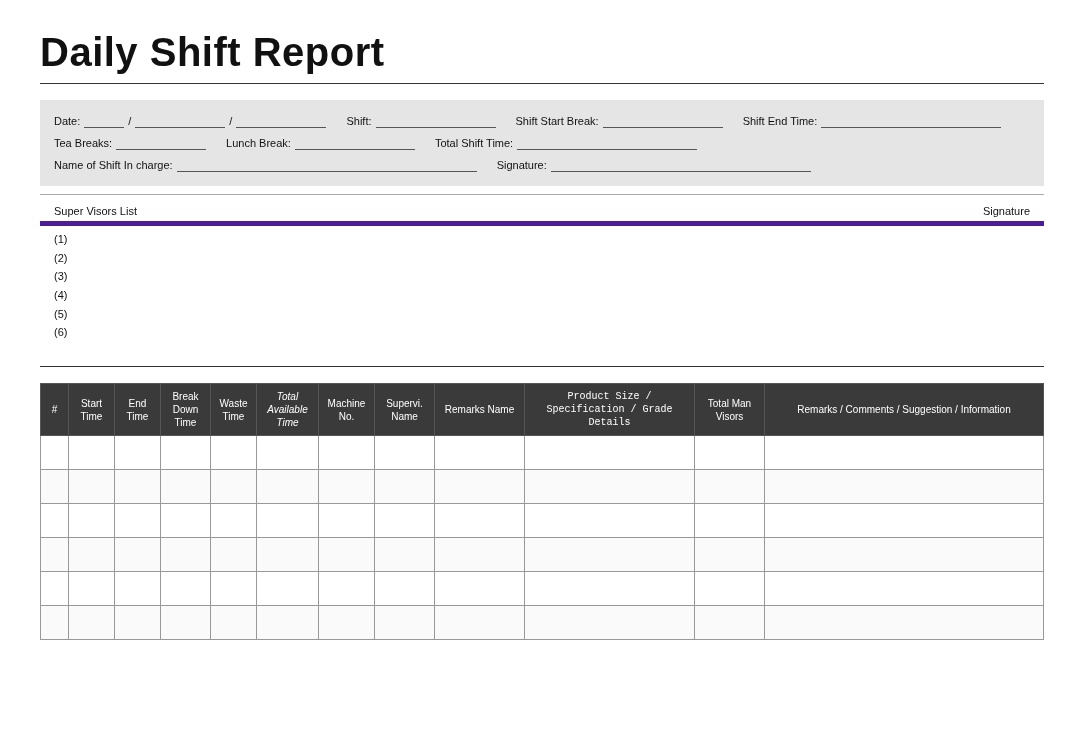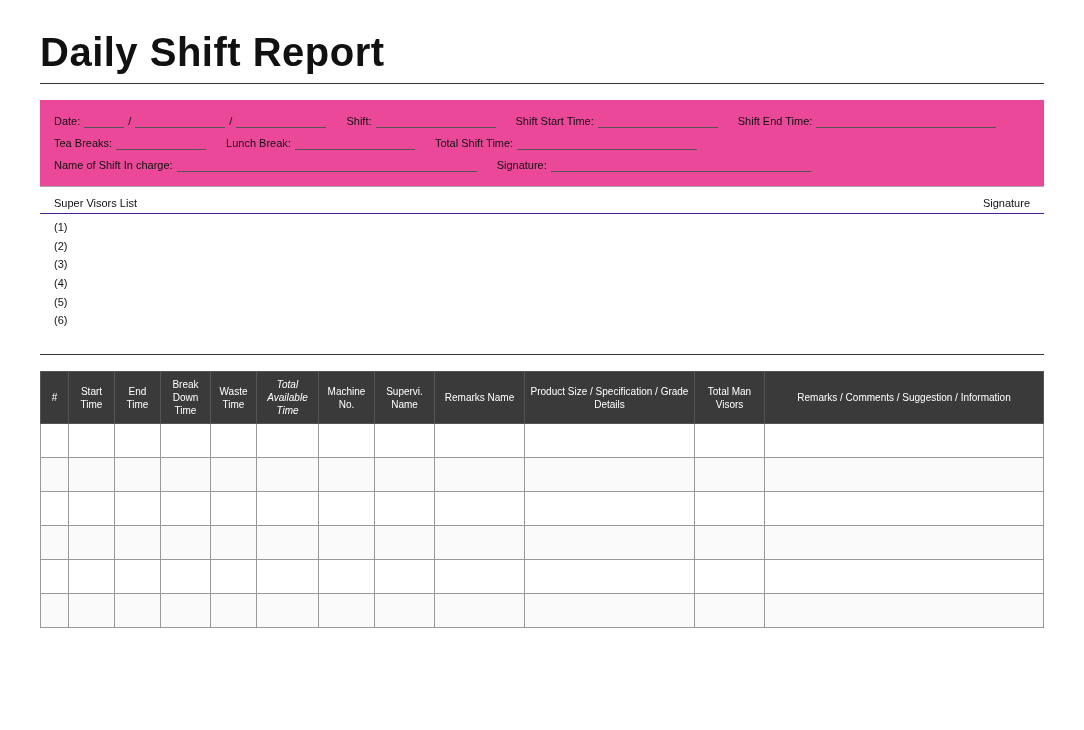--- a/index.html
+++ b/index.html
@@ -26,23 +26,23 @@
       letter-spacing: 0.5px;
     }
 
     .title-divider {
       border: none;
       border-top: 1.5px solid #333;
       margin-bottom: 16px;
     }
 
     .info-section {
-      background: #ec4899;
+      background: #e5e5e5;
       padding: 10px 14px;
-      margin-bottom: 0;
+      margin-bottom: 8px;
     }
 
     .info-row {
       display: flex;
       align-items: center;
       padding: 4px 0;
       gap: 20px;
       flex-wrap: nowrap;
     }
 
@@ -75,21 +75,21 @@
       padding: 6px 0 4px 0;
       margin-top: 0;
     }
 
     .supervisors-header {
       display: flex;
       justify-content: space-between;
       padding: 4px 14px;
       font-size: 11px;
       color: #111;
-      border-bottom: 1px solid #4c1d95;
+      border-bottom: 5px solid #4c1d95;
     }
 
     .supervisors-list {
       padding: 4px 14px;
     }
 
     .supervisor-item {
       font-size: 11px;
       line-height: 1.7;
       color: #111;
@@ -136,21 +136,21 @@
 
     .col-hash { width: 28px; }
     .col-start { width: 46px; }
     .col-end { width: 46px; }
     .col-break { width: 50px; }
     .col-waste { width: 46px; }
     .col-total-avail { width: 62px; font-style: italic; }
     .col-machine { width: 56px; }
     .col-supervi { width: 60px; margin-left: 36px; }
     .col-product { width: 90px; }
-    .col-prod-spec { width: 170px; }
+    .col-prod-spec { width: 170px; font-family: Liberation Mono, monospace; }
     .col-man-power { width: 70px; }
     .col-remarks { width: auto; }
   </style>
 </head>
 <body>
 
 <h1 class="page-title">Daily Shift Report</h1>
 <hr class="title-divider">
 
 <div class="info-section">
@@ -162,21 +162,21 @@
       <span>/</span>
       <span class="underline-field underline-field-md"></span>
       <span>/</span>
       <span class="underline-field underline-field-md"></span>
     </div>
     <div class="info-field">
       <label>Shift:</label>
       <span class="underline-field underline-field-lg"></span>
     </div>
     <div class="info-field">
-      <label>Shift Start Time:</label>
+      <label>Shift Start Break:</label>
       <span class="underline-field underline-field-lg"></span>
     </div>
     <div class="info-field">
       <label>Shift End Time:</label>
       <span class="underline-field underline-field-xl"></span>
     </div>
   </div>
 
   <div class="info-row">
     <div class="info-field">

